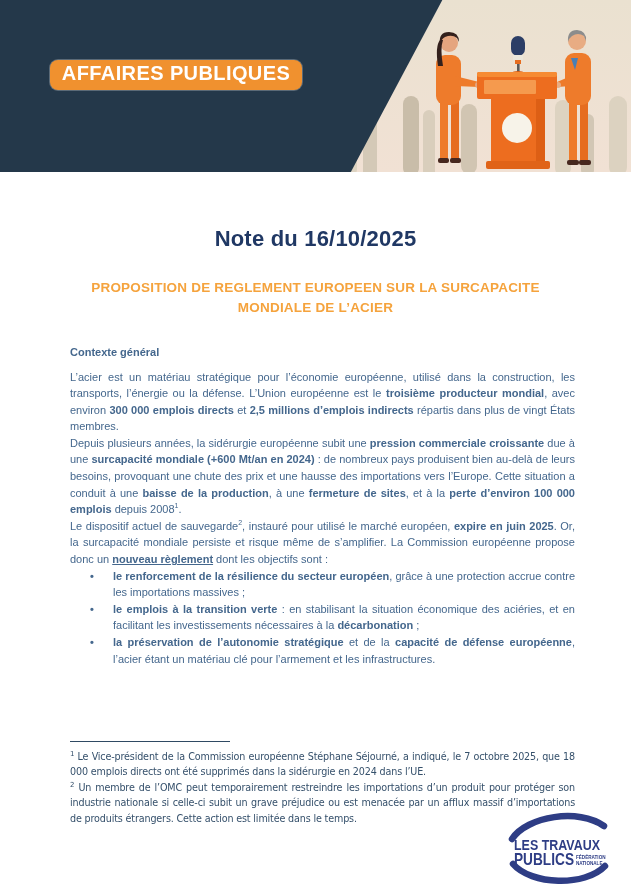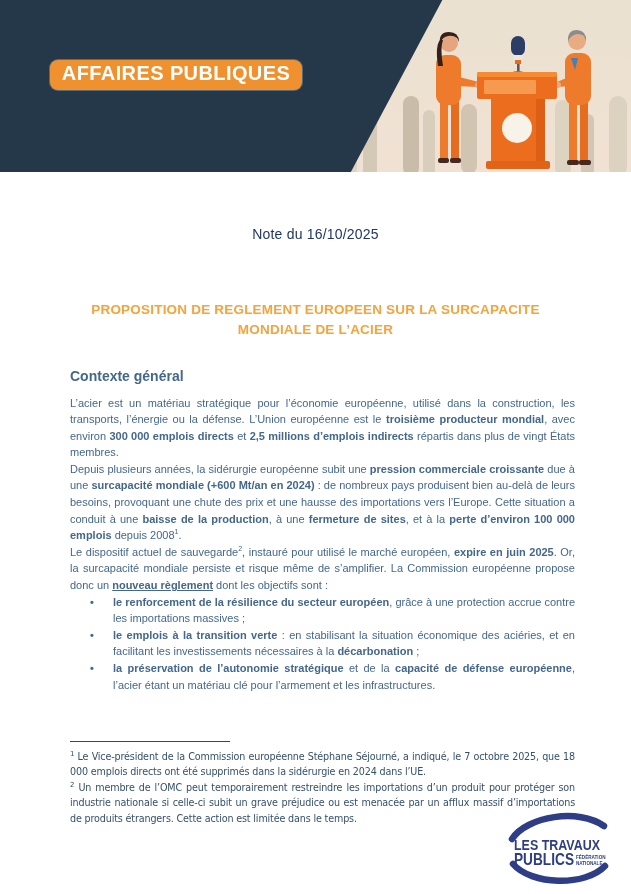--- a/index.html
+++ b/index.html
@@ -12,25 +12,25 @@
   .navy-panel{position:absolute;top:0;left:0;width:100%;height:100%;
     background:#24384a;
     clip-path:polygon(0 0,70.1% 0,55.6% 100%,0 100%);}
   .badge{position:absolute;left:62px;top:60px;width:228px;display:flex;flex-direction:column;align-items:center;z-index:3;}
   .pill{background:#f0912f;color:#ffffff;font-weight:bold;font-size:20px;letter-spacing:.4px;
     line-height:1.18;padding:2px 12px 4px;border-radius:8px;white-space:nowrap;
     box-shadow:0 0 0 1px rgba(255,255,255,.25);}
   .pill+.pill{margin-top:-2px;}
 
   
-  .note-title{margin:54px 0 0;text-align:center;color:#203864;font-size:14px;font-weight:normal;letter-spacing:.2px;}
-  .main-heading{margin:58px auto 0;max-width:505px;text-align:center;color:#f5a33d;
+  .note-title{margin:54px 0 0;text-align:center;color:#203864;font-size:22px;font-weight:bold;letter-spacing:.2px;}
+  .main-heading{margin:26px auto 0;max-width:505px;text-align:center;color:#f5a33d;
     font-size:13.5px;font-weight:bold;line-height:1.5;letter-spacing:.2px;}
   .content{margin:0 56px 0 70px;color:#44678d;}
-  .section-title{margin:27px 0 0;font-size:14px;font-weight:bold;color:#44678d;}
+  .section-title{margin:27px 0 0;font-size:11px;font-weight:bold;color:#44678d;}
   .body-text{margin-top:11px;font-size:11px;line-height:16.6px;text-align:justify;}
   .body-text p{margin:0;}
   .b{font-weight:bold;}
   .u{text-decoration:underline;}
   sup{font-size:7px;line-height:0;vertical-align:super;}
   ul.objectives{margin:0;padding:0 0 0 20px;list-style:none;}
   ul.objectives li{position:relative;padding-left:23px;margin:0;}
   ul.objectives li::before{content:"\2022";position:absolute;left:0;top:0;font-weight:bold;}
 
   

